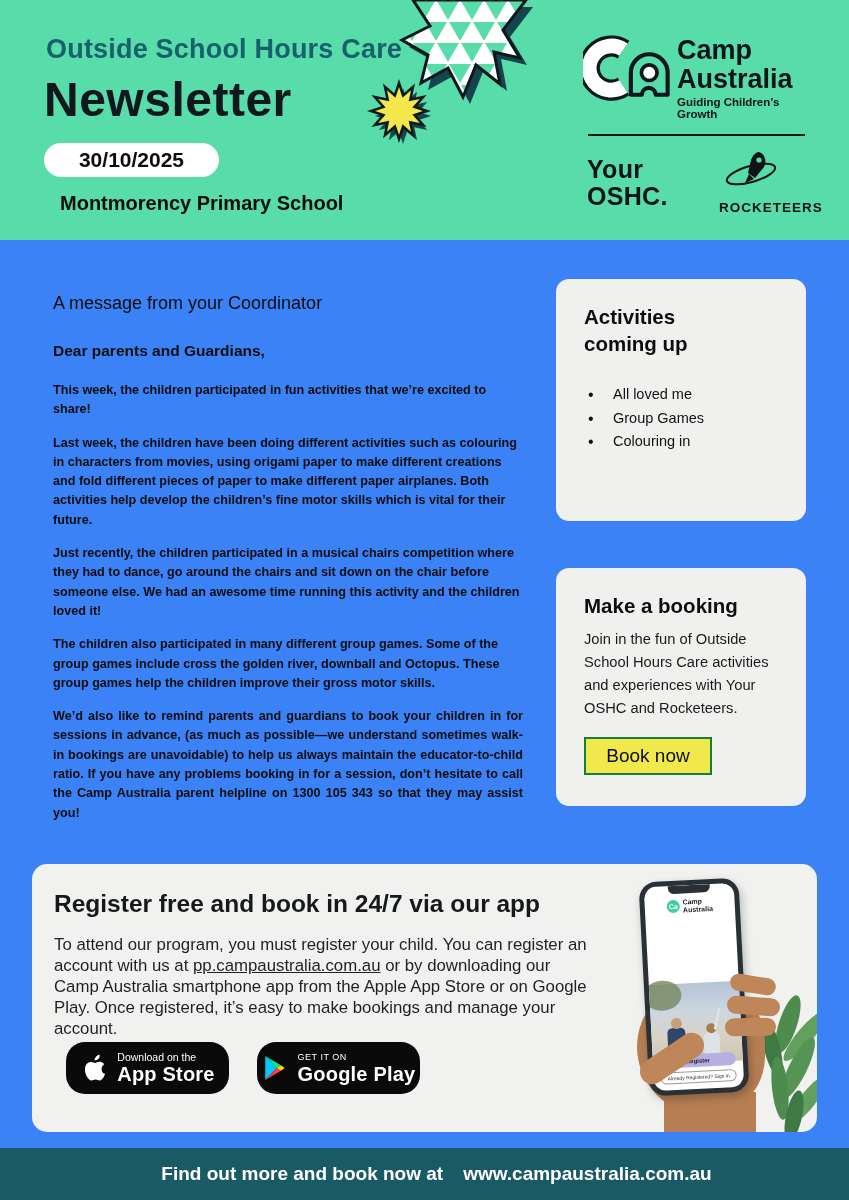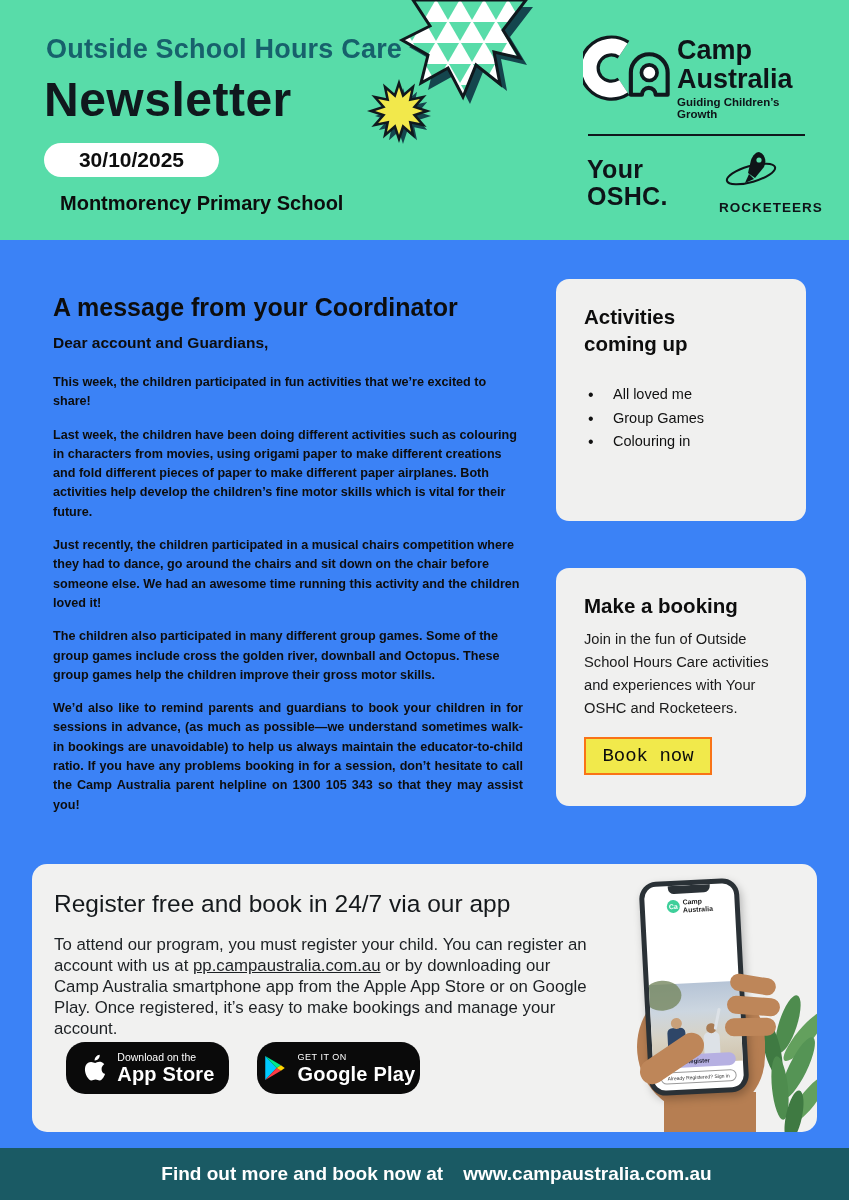--- a/index.html
+++ b/index.html
@@ -24,41 +24,41 @@
   .ca-logo { position:absolute; left:0; top:4px; }
   .brand-name { position:absolute; left:94px; top:6px; font-size:27px; font-weight:bold; color:#0e1418; line-height:29px; }
   .brand-tagline { position:absolute; left:94px; top:66px; font-size:11.5px; font-weight:bold; color:#0e1418; }
   .brand-divider { position:absolute; left:5px; top:104px; width:217px; height:2px; background:#10181d; }
   .your-oshc { position:absolute; left:4px; top:126px; font-size:25px; font-weight:bold; color:#0e1418; line-height:27px; letter-spacing:0.3px; }
   .rocketeers { position:absolute; left:112px; top:120px; width:112px; text-align:center; }
   .rocketeers-word { font-size:13.5px; font-weight:bold; color:#0e1418; letter-spacing:1px; margin-top:2px;margin-left:24px; }
 
   
   .message { position:absolute; left:53px; top:293px; width:470px; color:#0d0d0d; }
-  .message h2 { font-size:25px; font-weight:bold; margin-bottom:12px; }
+  .message h2 { font-size:18px; font-weight:normal; margin-bottom:28px; }
   .salutation { font-size:15.5px; font-weight:bold; margin-bottom:21px; }
   .para { font-size:12.6px; font-weight:bold; line-height:19.3px; margin-bottom:14px; }
   .para.justify { text-align:justify; }
 
   
   .side-box { position:absolute; left:556px; width:250px; background:#F0F0EF; border-radius:13px; }
   .activities-box { top:279px; height:242px; }
   .booking-box { top:568px; height:238px; }
   .side-box h3 { font-size:20.5px; font-weight:bold; color:#0d0d0d; line-height:27px; padding:24px 0 0 28px; }
   .activities-box h3 { width:160px; }
   .activity-list { list-style:none; margin:26px 0 0 32px; }
   .activity-list li { position:relative; font-size:14.5px; color:#111; line-height:23.5px; padding-left:25px; }
   .activity-list li::before { content:"•"; position:absolute; left:0; top:0; font-size:16px; color:#111; }
   .booking-body { font-size:14.7px; color:#1a1a1a; line-height:23px; padding:9px 24px 0 28px; }
-  .book-now { position:absolute; left:28px; top:169px; width:128px; height:38px; background:#F1E94B; border:2px solid #f97316;
-    font-family:Liberation Mono, monospace; font-size:19px; color:#0d0d0d; cursor:pointer; display:flex; align-items:center; justify-content:center; }
+  .book-now { position:absolute; left:28px; top:169px; width:128px; height:38px; background:#F1E94B; border:2px solid #15803d;
+    font-family:Liberation Sans, sans-serif; font-size:19px; color:#0d0d0d; cursor:pointer; display:flex; align-items:center; justify-content:center; }
 
   
   .register-box { position:absolute; left:32px; top:864px; width:785px; height:268px; background:#F1F1F0; border-radius:15px; overflow:hidden; }
-  .register-box h2 { position:absolute; left:22px; top:26px; font-size:24.5px; font-weight:normal; color:#15191c; }
+  .register-box h2 { position:absolute; left:22px; top:26px; font-size:24.5px; font-weight:bold; color:#15191c; }
   .register-body { position:absolute; left:22px; top:70px; width:545px; font-size:16.8px; line-height:21px; color:#1d2124; }
   .register-link { text-decoration:underline; color:#1d2124; cursor:pointer; }
   .badges { position:absolute; left:34px; top:178px; display:flex; gap:28px; }
   .badge { width:163px; height:52px; background:#0a0a0a; border-radius:19px; display:flex; align-items:center; justify-content:center; gap:10px; cursor:pointer; color:#fff; }
   .badge .txt { display:flex; flex-direction:column; }
   .badge .small { font-size:10.5px; line-height:12px; }
   .badge .big { font-size:20px; line-height:22px; font-weight:bold; letter-spacing:0.2px; }
   .badge.gplay .small { font-size:9px; letter-spacing:0.5px; }
 
   
@@ -147,21 +147,21 @@
           <path d="M30,24 L26,33 L35,29 Z" fill="#0e1418"></path>
           <circle cx="40" cy="10" r="2.6" fill="#58DCA9"></circle>
         </svg>
         <div class="rocketeers-word">ROCKETEERS</div>
       </div>
     </div>
   </div>
 
   <div class="message">
     <h2>A message from your Coordinator</h2>
-    <div class="salutation">Dear account and Guardians,</div>
+    <div class="salutation">Dear parents and Guardians,</div>
     <p class="para">This week, the children participated in fun activities that we’re excited to share!</p>
     <p class="para">Last week, the children have been doing different activities such as colouring in characters from movies, using origami paper to make different creations and fold different pieces of paper to make different paper airplanes.  Both activities help develop the children’s fine motor skills which is vital for their future.</p>
     <p class="para">Just recently, the children participated in a musical chairs competition where they had to dance, go around the chairs and sit down on the chair before someone else.  We had an awesome time running this activity and the children loved it!</p>
     <p class="para">The children also participated in many different group games. Some of the group games include cross the golden river, downball and Octopus. These group games help the children improve their gross motor skills.</p>
     <p class="para justify">We’d also like to remind parents and guardians to book your children in for sessions in advance, (as much as possible—we understand sometimes walk-in bookings are unavoidable) to help us always maintain the educator-to-child ratio. If you have any problems booking in for a session, don’t hesitate to call the Camp Australia parent helpline on 1300 105 343 so that they may assist you!</p>
   </div>
 
   <div class="side-box activities-box">
     <h3>Activities coming up</h3>
     <ul class="activity-list">

